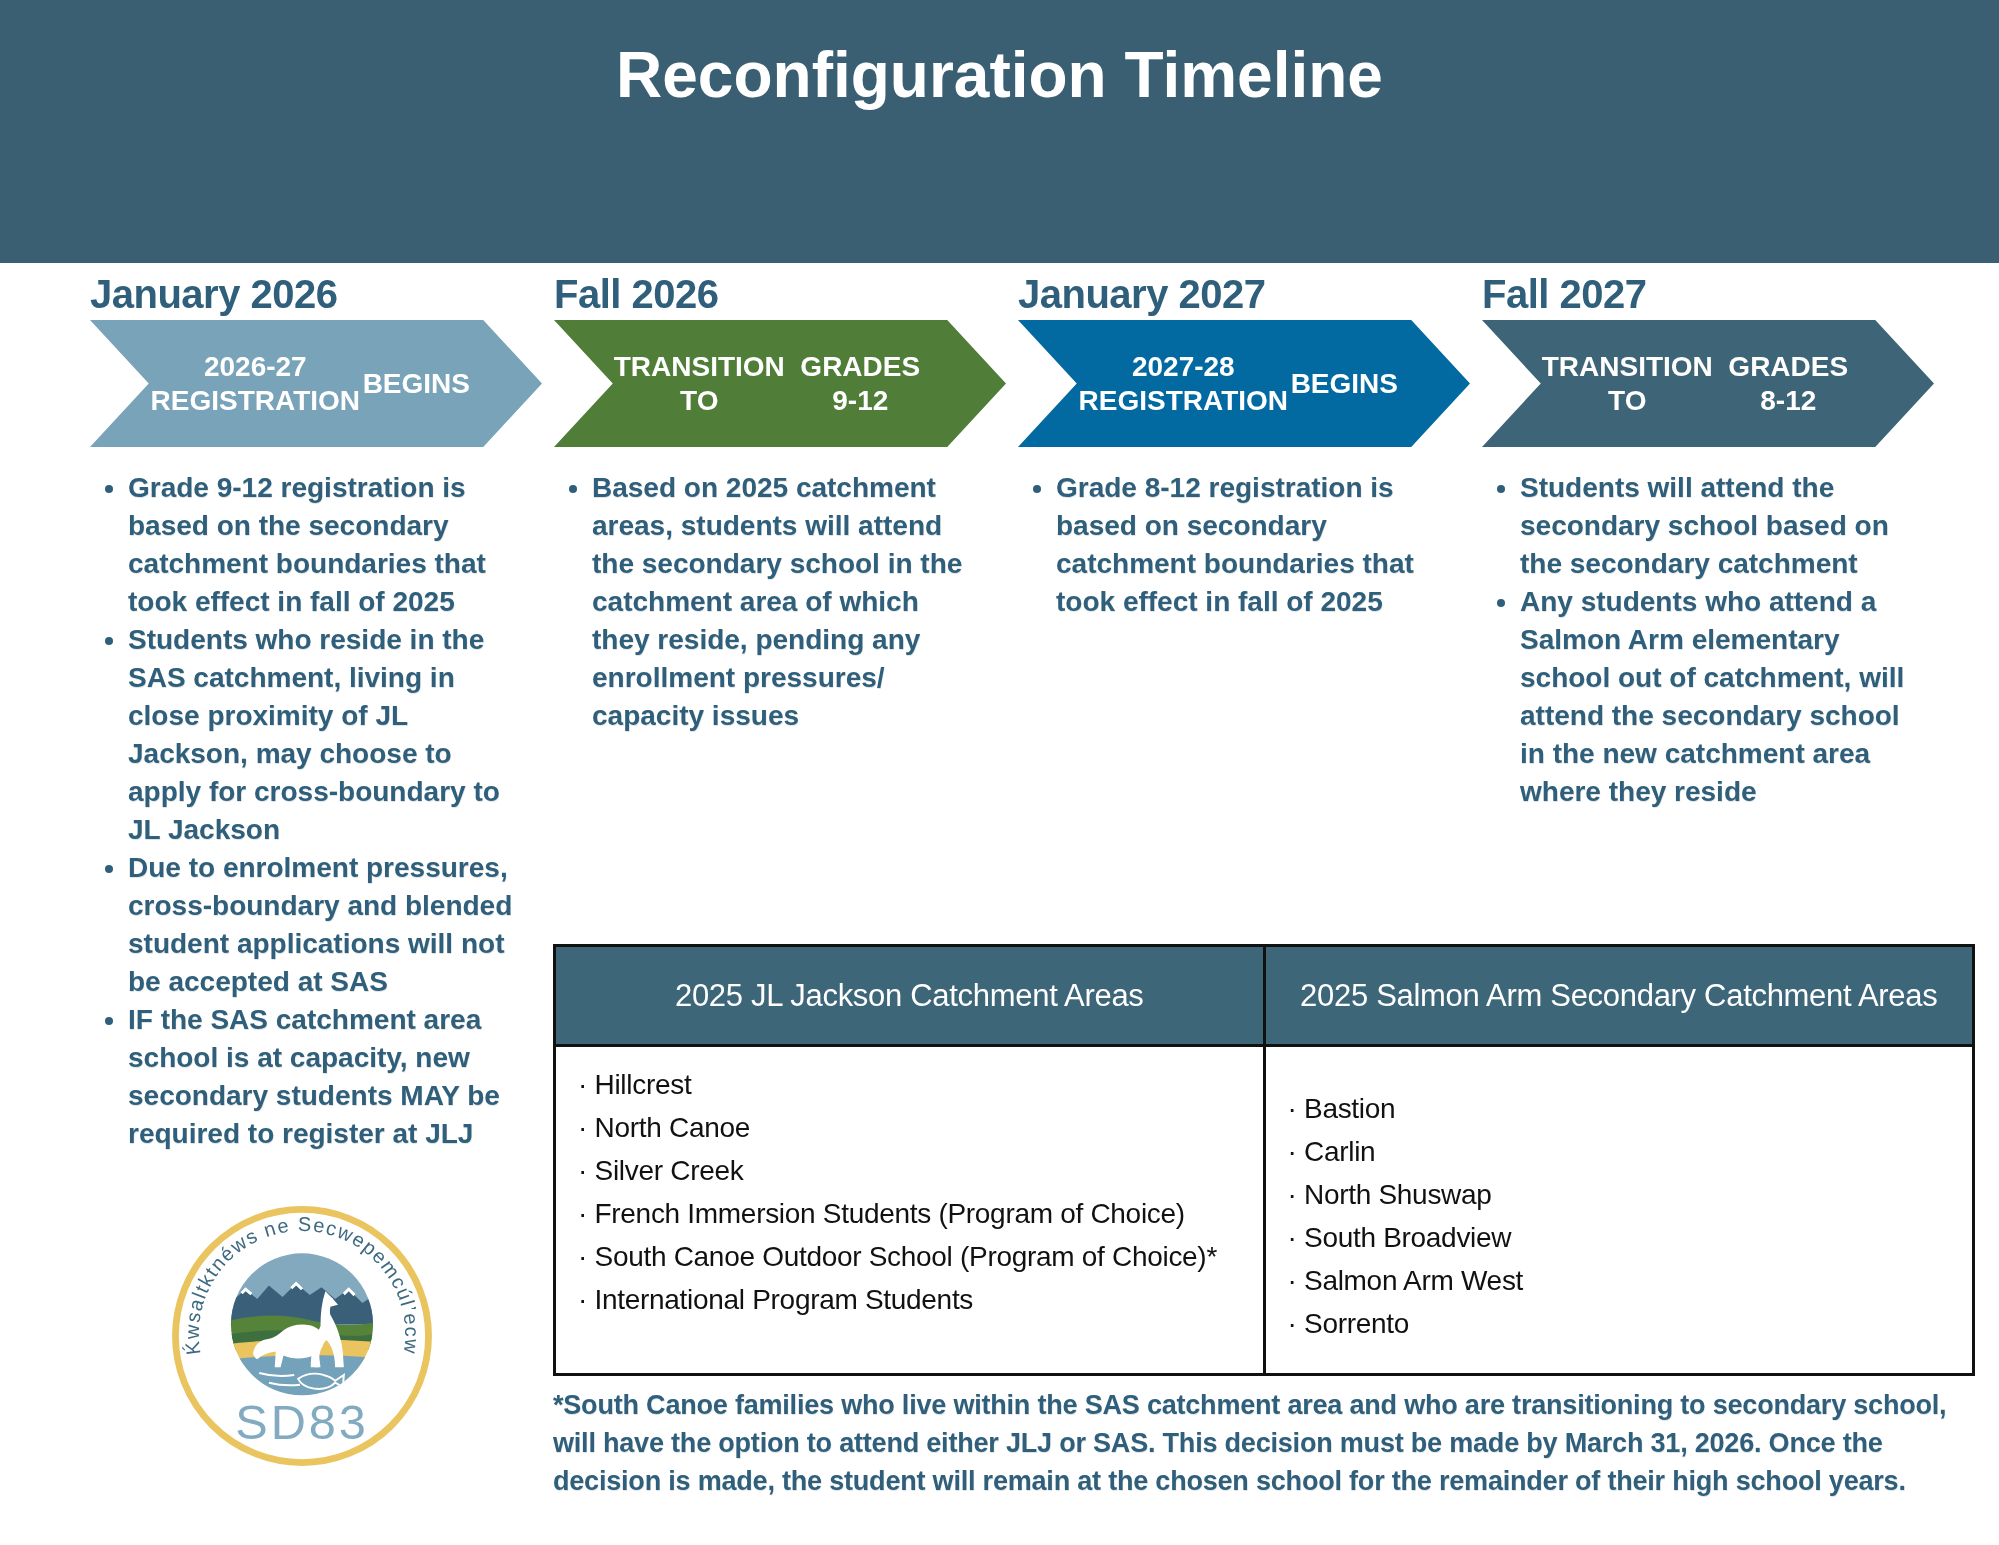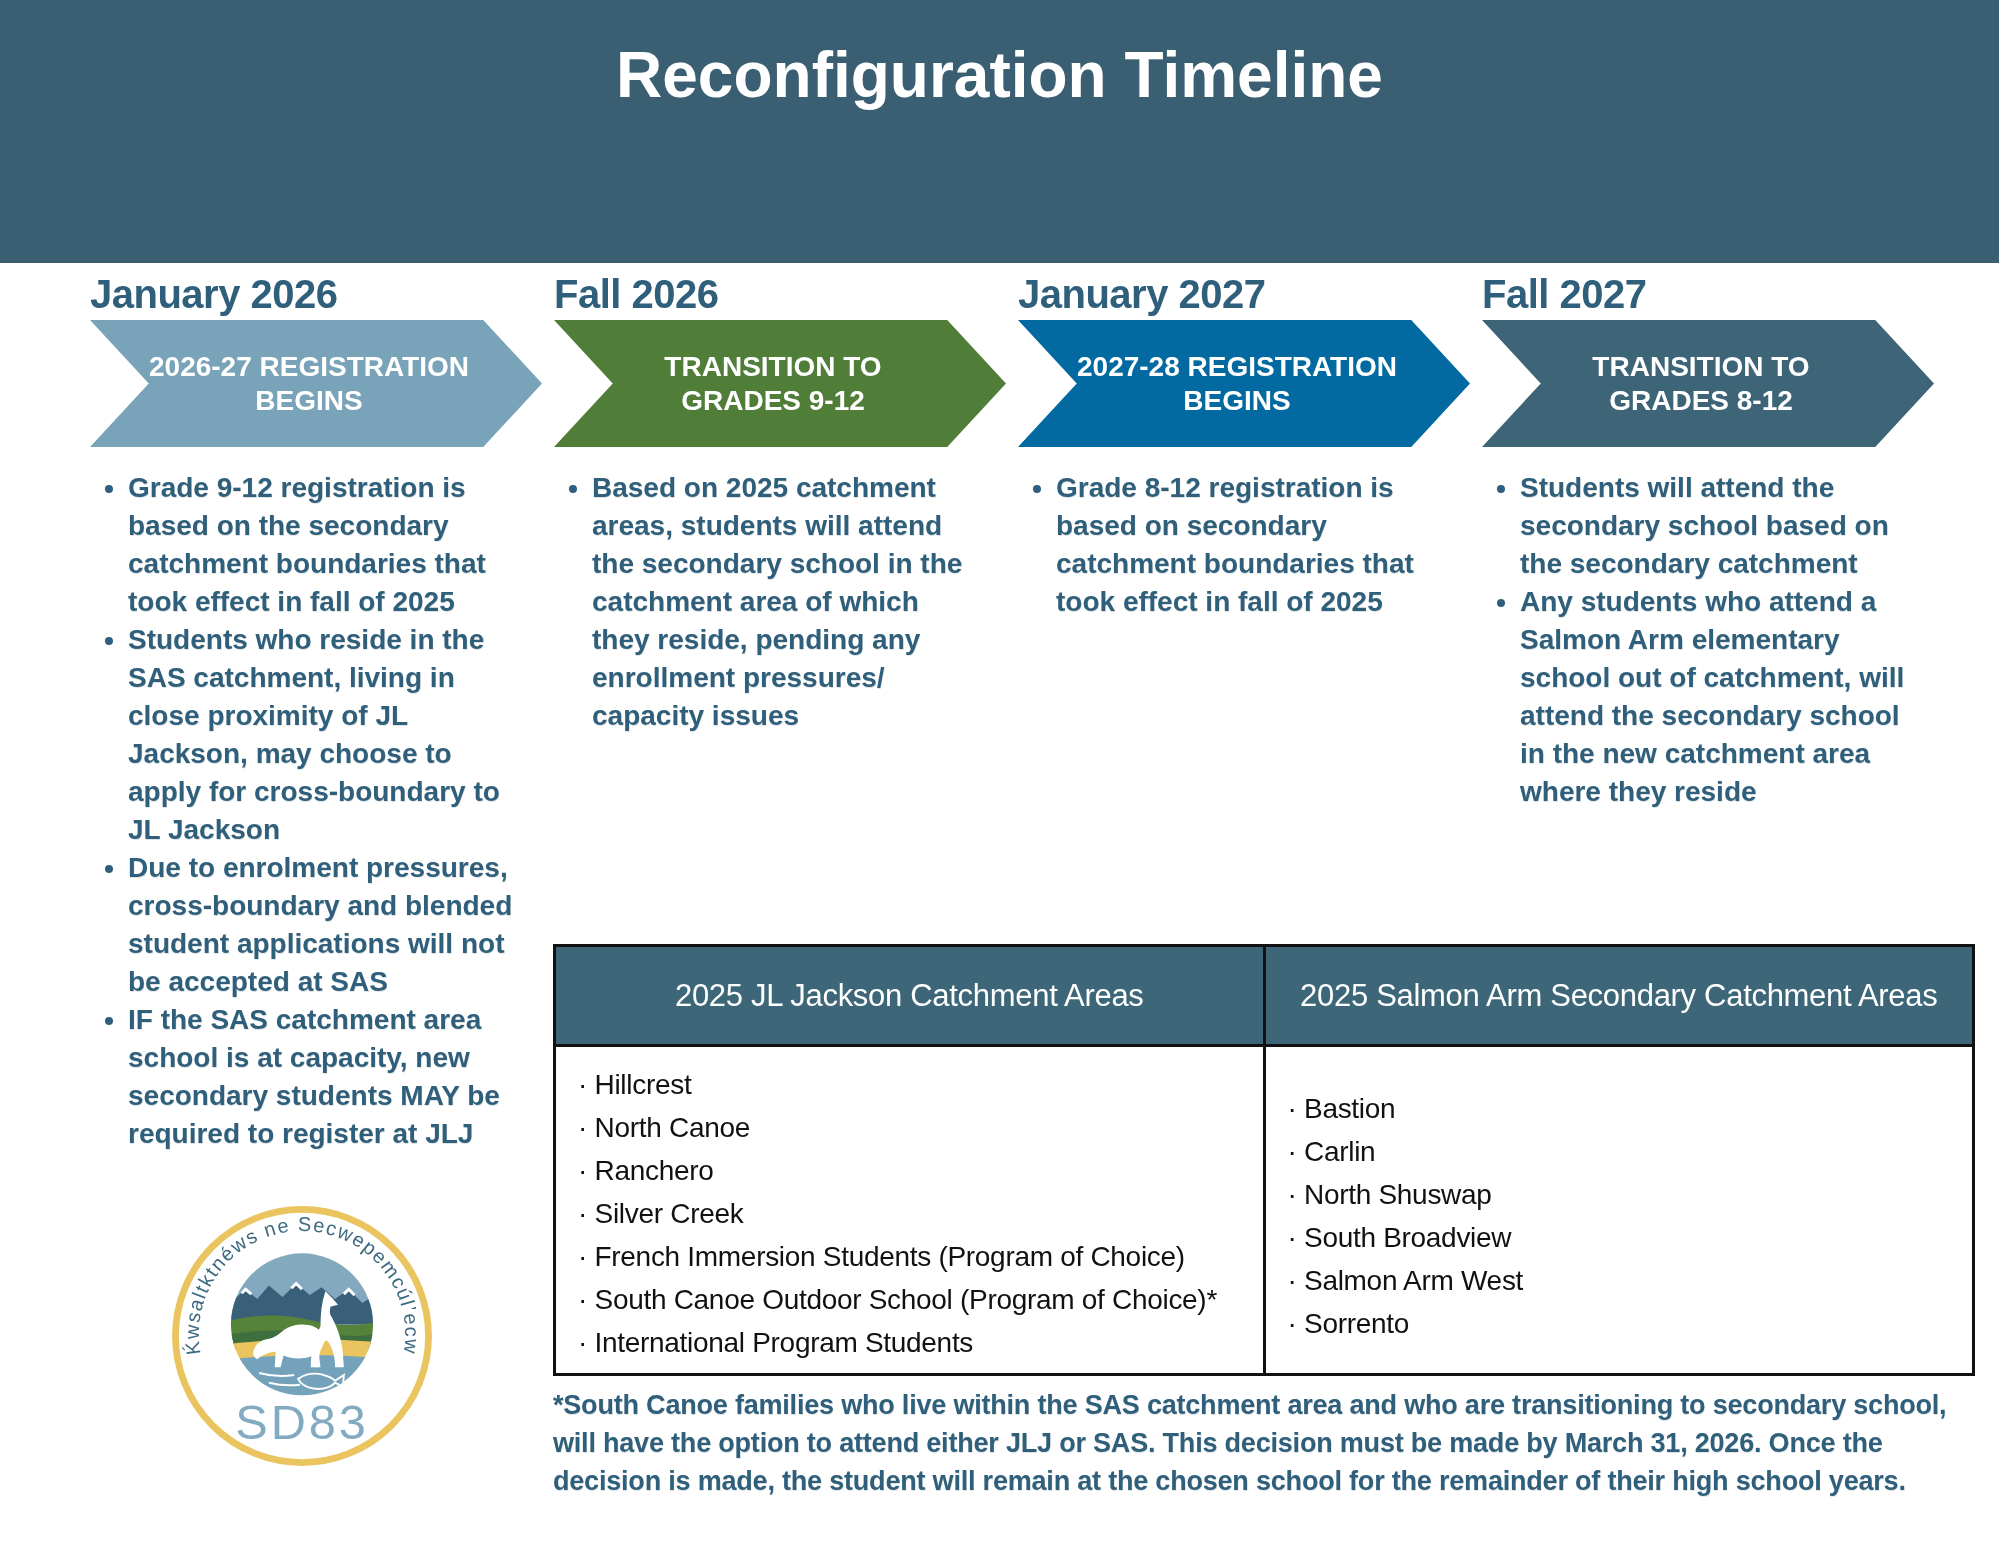--- a/index.html
+++ b/index.html
@@ -11,21 +11,21 @@
   .banner .title{margin:0;padding-top:40px;text-align:center;color:#ffffff;
         font-family:Liberation Sans, sans-serif;font-weight:bold;font-size:64px;line-height:70px;}
   .banner .subtitle{margin:0;padding-top:28px;text-align:center;color:#ffffff;
         font-weight:bold;font-size:33px;letter-spacing:-0.3px;}
 
   
   .col{position:absolute;top:270px;width:452px;}
   .col.c0{left:90px;} .col.c1{left:554px;} .col.c2{left:1018px;} .col.c3{left:1482px;}
   .date{height:48px;line-height:48px;color:#2f5f7a;
         font-weight:bold;font-size:40px;letter-spacing:-0.5px;}
-  .arrow{margin-top:2px;height:127px;display:flex;flex-direction:column;justify-content:center;
+  .arrow{margin-top:2px;height:127px;display:flex;flex-direction:row;justify-content:center;
         align-items:center;padding:0 72px 0 58px;box-sizing:border-box;
         clip-path:polygon(0 0,87% 0,100% 50%,87% 100%,0 100%,13% 50%);
         color:#ffffff;font-weight:bold;font-size:28px;line-height:34px;text-align:center;}
   .c0 .arrow{background:#79a3b8;}
   .c1 .arrow{background:#507d38;}
   .c2 .arrow{background:#0369a1;}
   .c3 .arrow{background:#3d6477;}
   ul.bullets{margin:22px 0 0 0;padding:0 28px 0 38px;list-style:disc;
         color:#2f5f7a;font-weight:bold;font-size:28px;line-height:38px;
         text-shadow:0.5px 0.5px 0 rgba(40,70,90,0.15);}
@@ -112,21 +112,20 @@
 
   <div class="ctable">
     <div class="thead">
       <div class="th">2025 JL Jackson Catchment Areas</div>
       <div class="th">2025 Salmon Arm Secondary Catchment Areas</div>
     </div>
     <div class="tbody">
       <div class="td">
         <div class="citem">Hillcrest</div>
         <div class="citem">North Canoe</div>
-        <div class="citem">Ranchero</div>
         <div class="citem">Silver Creek</div>
         <div class="citem">French Immersion Students (Program of Choice)</div>
         <div class="citem">South Canoe Outdoor School (Program of Choice)*</div>
         <div class="citem">International Program Students</div>
       </div>
       <div class="td rcell">
         <div class="citem">Bastion</div>
         <div class="citem">Carlin</div>
         <div class="citem">North Shuswap</div>
         <div class="citem">South Broadview</div>

